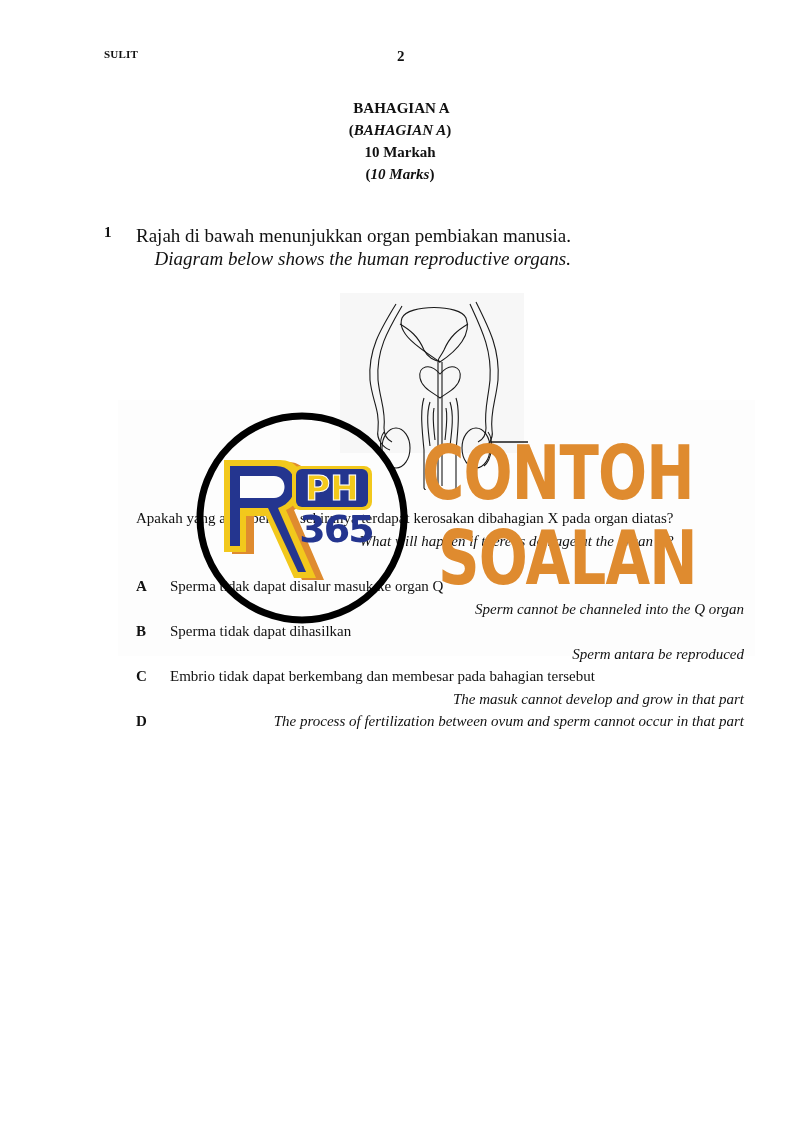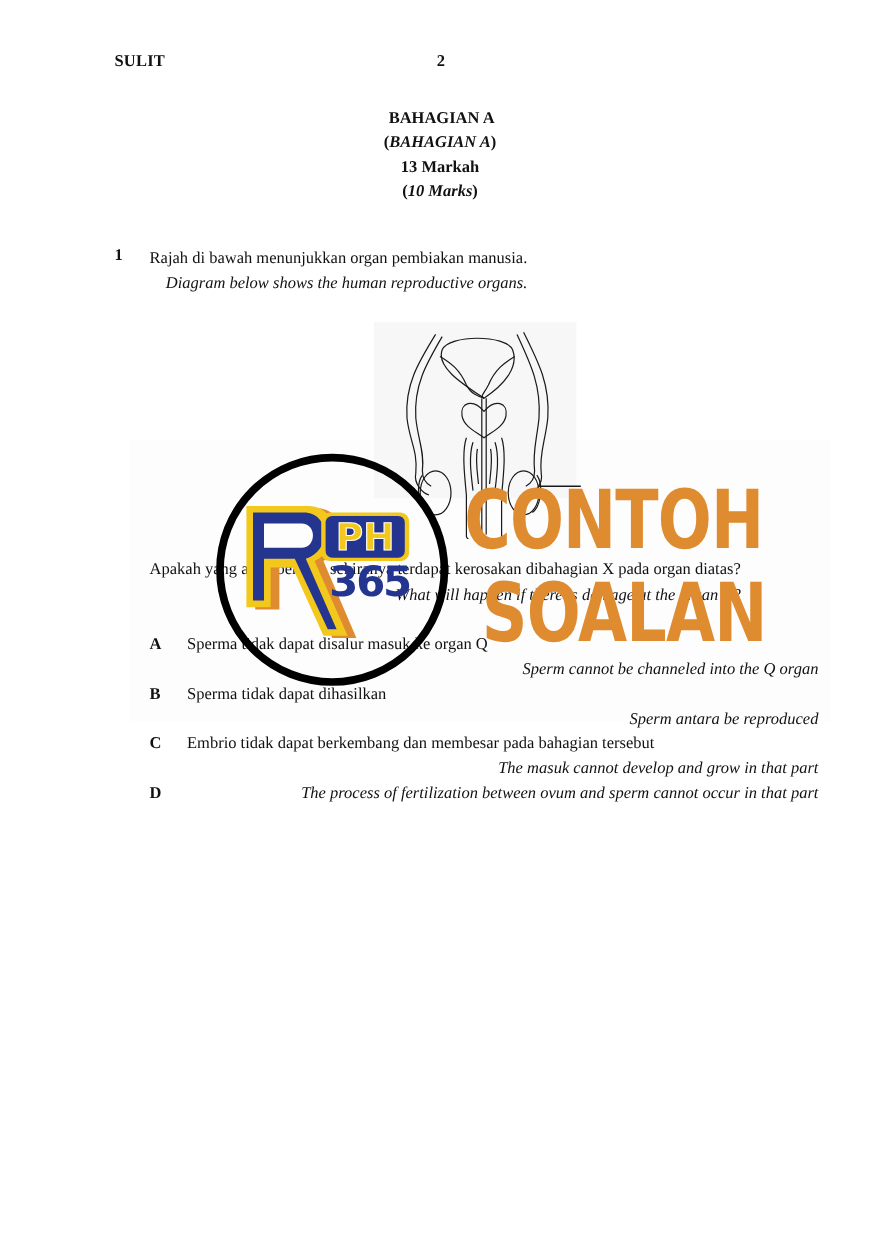--- a/index.html
+++ b/index.html
@@ -2,29 +2,29 @@
 <html><head>
 <meta charset="utf-8">
 <style>
   html, body { margin: 0; padding: 0; background: #ffffff; }
   body {
     width: 800px; height: 1131px; position: relative; overflow: hidden;
     font-family: "Liberation Serif", "DejaVu Serif", serif;
     color: #111111;
   }
   .abs { position: absolute; }
-  .hdr-left { left: 104px; top: 48px; font-weight: bold; font-size: 15px; letter-spacing: 0.2px; }
+  .hdr-left { left: 104px; top: 48px; font-weight: bold; font-size: 11px; letter-spacing: 0.2px; }
   .hdr-page { left: 397px; top: 48px; font-weight: bold; font-size: 15px; }
 
   .section-block { left: 0; width: 800px; top: 97px; text-align: center; font-size: 15px; line-height: 22px; font-weight: bold; }
   .section-block .line { display: block; }
   .section-block .indent { padding-left: 3px; }
 
   .q-num { left: 104px; top: 224px; font-weight: bold; font-size: 15px; }
-  .q-text { left: 136px; top: 224px; font-size: 15px; line-height: 23px; }
+  .q-text { left: 136px; top: 224px; font-size: 19px; line-height: 23px; }
   .it { font-style: italic; text-align: right; }
 
   
   .diagram-box { left: 340px; top: 293px; width: 184px; height: 160px; background: #f7f7f7; }
   .diagram { left: 340px; top: 290px; width: 190px; height: 200px; }
 
   
   .wm-band { left: 118px; top: 400px; width: 637px; height: 256px; background: #fdfdfd; }
 
   .prompt { left: 136px; top: 507px; font-size: 15px; line-height: 23px; white-space: nowrap; }
@@ -45,21 +45,21 @@
 </style>
 </head>
 <body>
 
 <div class="abs hdr-left">SULIT</div>
 <div class="abs hdr-page">2</div>
 
 <div class="abs section-block">
   <span class="line indent">BAHAGIAN A</span>
   <span class="line">(<i>BAHAGIAN A</i>)</span>
-  <span class="line">13 Markah</span>
+  <span class="line">10 Markah</span>
   <span class="line">(<i>10 Marks</i>)</span>
 </div>
 
 <div class="abs q-num">1</div>
 <div class="abs q-text">
   <div>Rajah di bawah menunjukkan organ pembiakan manusia.</div>
   <div class="it">Diagram below shows the human reproductive organs.</div>
 </div>
 
 <div class="abs wm-band"></div>

